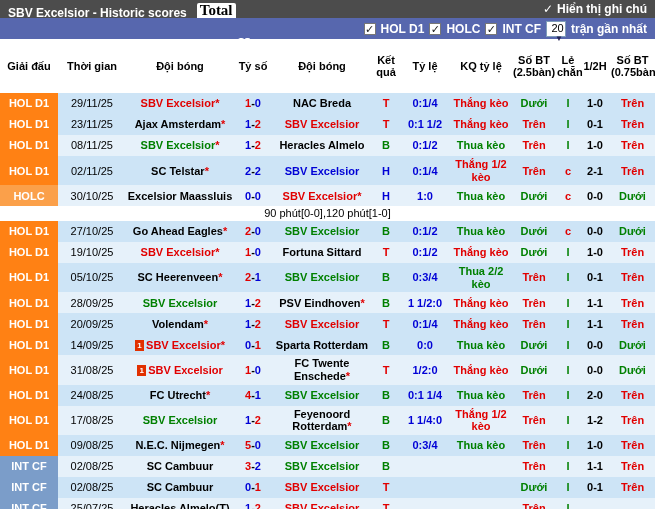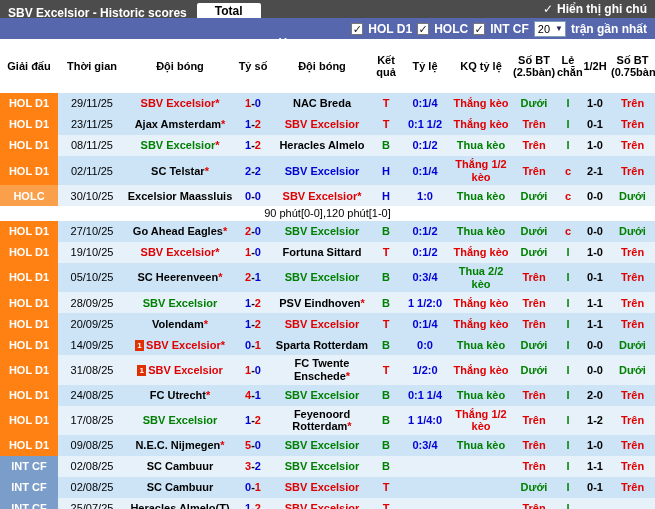--- a/index.html
+++ b/index.html
@@ -8,38 +8,38 @@
     width:655px; height:509px; overflow:hidden;
     font-family:"Liberation Sans","DejaVu Sans",sans-serif;
     font-size:11px; color:#000;
   }
   
   .titlebar {
     height:18px; background:#4c4c4c; color:#fff;
     display:flex; align-items:stretch;
   }
   .titlebar .title { font-weight:bold; font-size:12px; padding:6px 10px 0 8px; white-space:nowrap; }
-  .tab { display:flex; align-items:center; padding:0 18px; font-weight:bold; font-size:12px; cursor:pointer; }
+  .tab { display:flex; align-items:center; padding:0 3px; font-weight:bold; font-size:15px; cursor:pointer;font-family:Liberation Serif, serif; }
   .tab.active { background:#fff; color:#000; margin-top:3px; border-radius:2px 2px 0 0; }
   .tab.link { color:#fff; text-decoration:underline;margin-top:43px; }
   .titlebar .spacer { flex:1; }
   .note-toggle { display:flex; align-items:center; gap:4px; padding-right:8px; font-weight:bold; font-size:12px; }
   
   .filterbar {
     height:21px; background:#5767ae; color:#fff;
     display:flex; align-items:center; justify-content:flex-end; gap:5px; padding-right:8px;
     font-weight:bold; font-size:12px;
   }
   .cb {
     display:inline-block; width:12px; height:12px; background:#fff; border:1px solid #777;
     color:#222; font-size:11px; line-height:10px; text-align:center; font-weight:bold;
   }
   .sel {
     background:#fff; color:#000; border:1px solid #7f9db9; height:16px;
-    display:inline-flex; align-items:center; font-weight:normal; font-size:11px; padding-left:3px;
+    display:inline-flex; align-items:center; font-weight:normal; font-size:11px; padding-left:3px;flex-direction:column;
   }
   .sel .arrow { color:#225; font-size:8px; padding:0 2px; margin-left:3px; }
   
   table { border-collapse:collapse; table-layout:fixed; width:655px; }
   col.c-league{width:58px} col.c-date{width:68px} col.c-team1{width:108px}
   col.c-score{width:38px} col.c-team2{width:100px} col.c-res{width:28px}
   col.c-odds{width:50px} col.c-kq{width:62px} col.c-bt25{width:44px}
   col.c-oe{width:24px} col.c-half{width:30px} col.c-bt075{width:45px}
   th {
     background:#fff; font-weight:bold; font-size:11px; padding:15px 1px; text-align:center;

